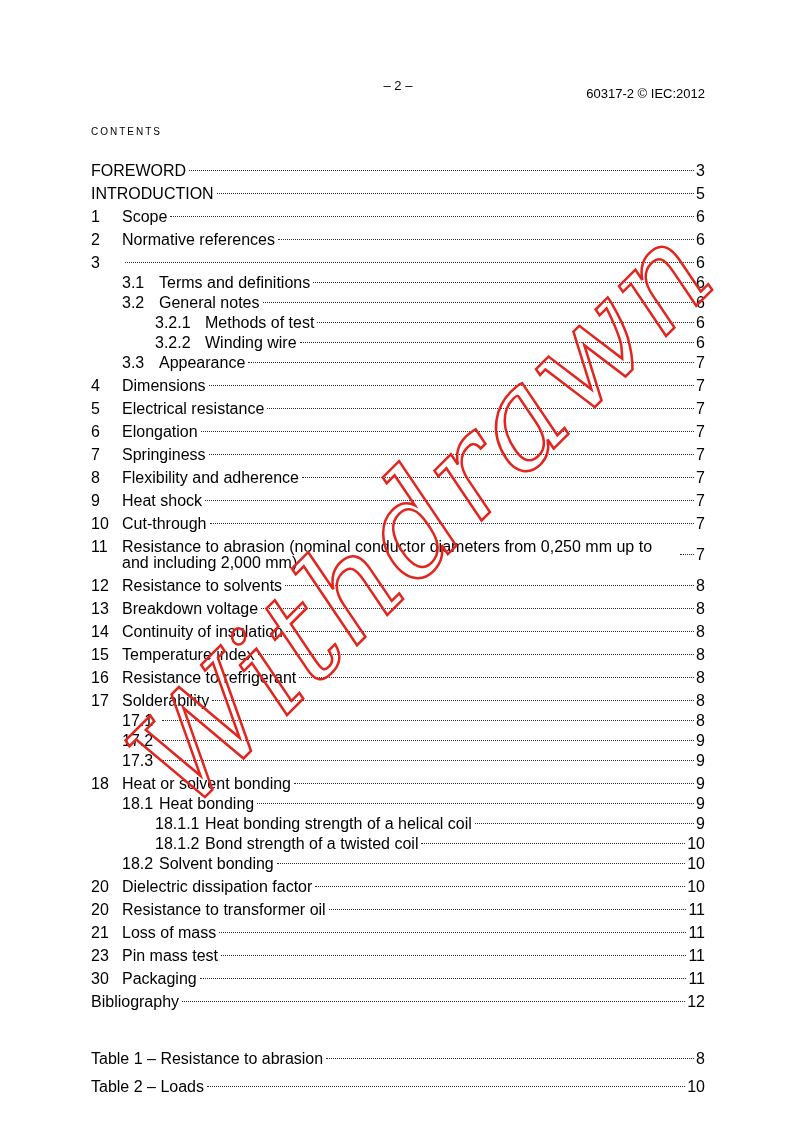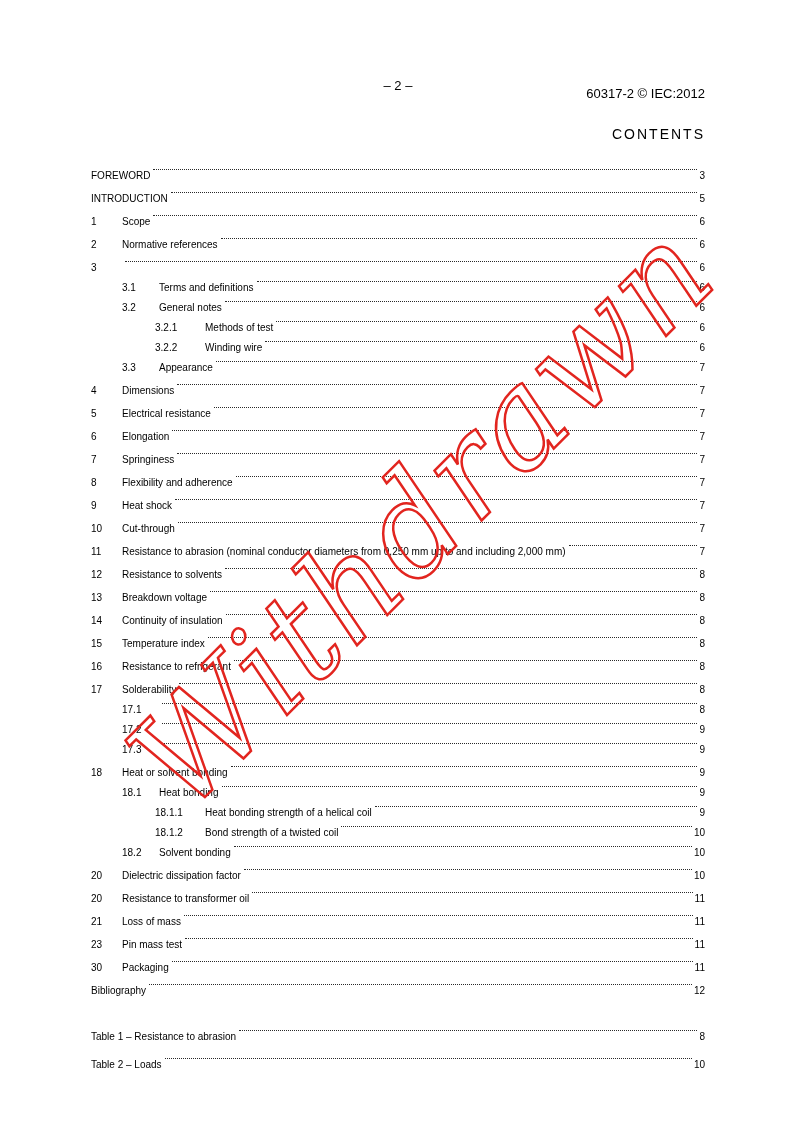--- a/index.html
+++ b/index.html
@@ -26,31 +26,31 @@
     left: 0; right: 0;
     text-align: center;
   }
   .header .docref {
     position: absolute;
     right: 0;
     top: 8px;
   }
   .contents-title {
     margin-top: 32px;
-    text-align: right;
-    font-size: 14px;
+    text-align: left;
+    font-size: 10px;
     letter-spacing: 2px;
     font-weight: 400;
   }
   .toc-list { margin-top: 26px; }
   .toc-row {
     display: flex;
-    align-items: flex-start;
+    align-items: center;
     margin-top: 7px;
-    font-size: 10px;
+    font-size: 16px;
     line-height: 16px;
   }
   .toc-row.sub { margin-top: 4px; }
   .toc-row .num {
     flex: none;
     align-self: flex-start;
     white-space: nowrap;
   }
   .toc-row.lvl1 .num { width: 31px; }
   .toc-row.lvl2 { padding-left: 31px; }
@@ -58,21 +58,21 @@
   .toc-row.lvl3 { padding-left: 64px; }
   .toc-row.lvl3 .num { width: 50px; }
   .toc-row .text { flex: 0 1 auto; }
   .toc-row .leader {
     flex: 1 0 14px;
     border-bottom: 1.5px dotted #2a2a2a;
     margin: 0 2px 3px 3px;
     height: 1px;
   }
   .toc-row .page-num { flex: none; white-space: nowrap; }
-  .tables-block { margin-top: 30px; }
+  .tables-block { margin-top: 41px; }
   .tables-block .toc-row { margin-top: 12px; }
   .watermark {
     position: absolute;
     top: 455px;
     left: 50px;
     width: 710px;
     text-align: center;
     font-family: "DejaVu Serif", serif;
     font-style: italic;
     font-size: 132px;

